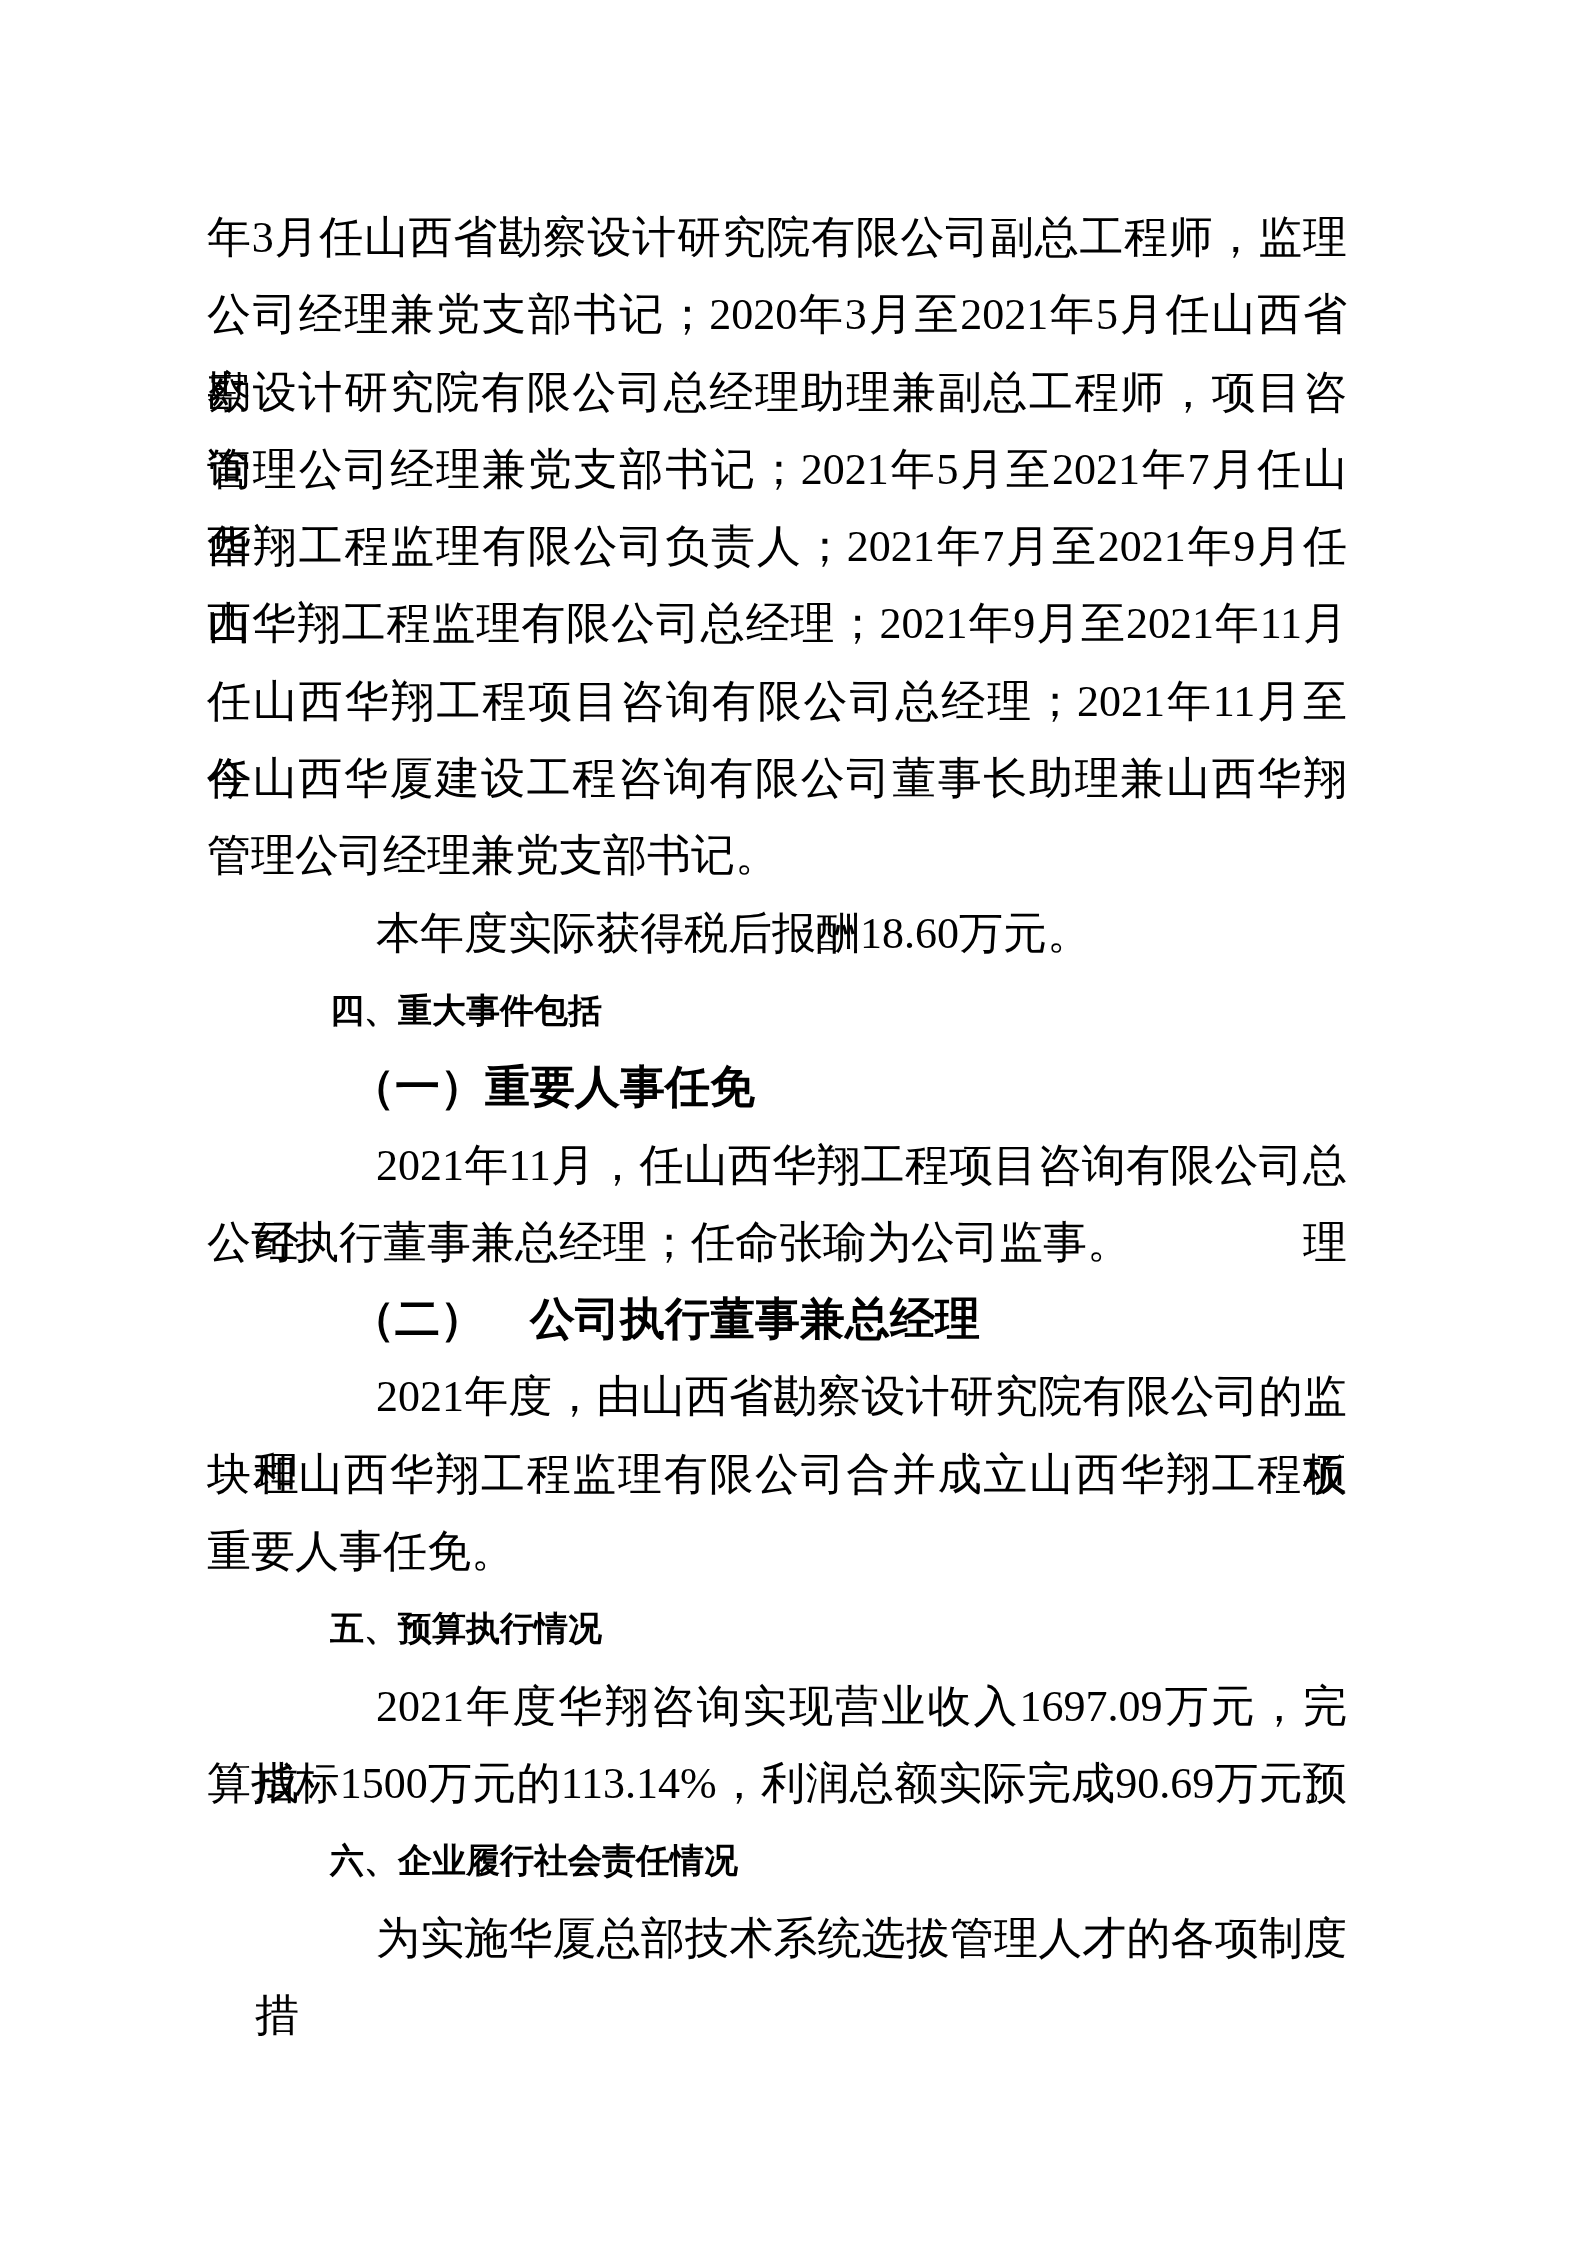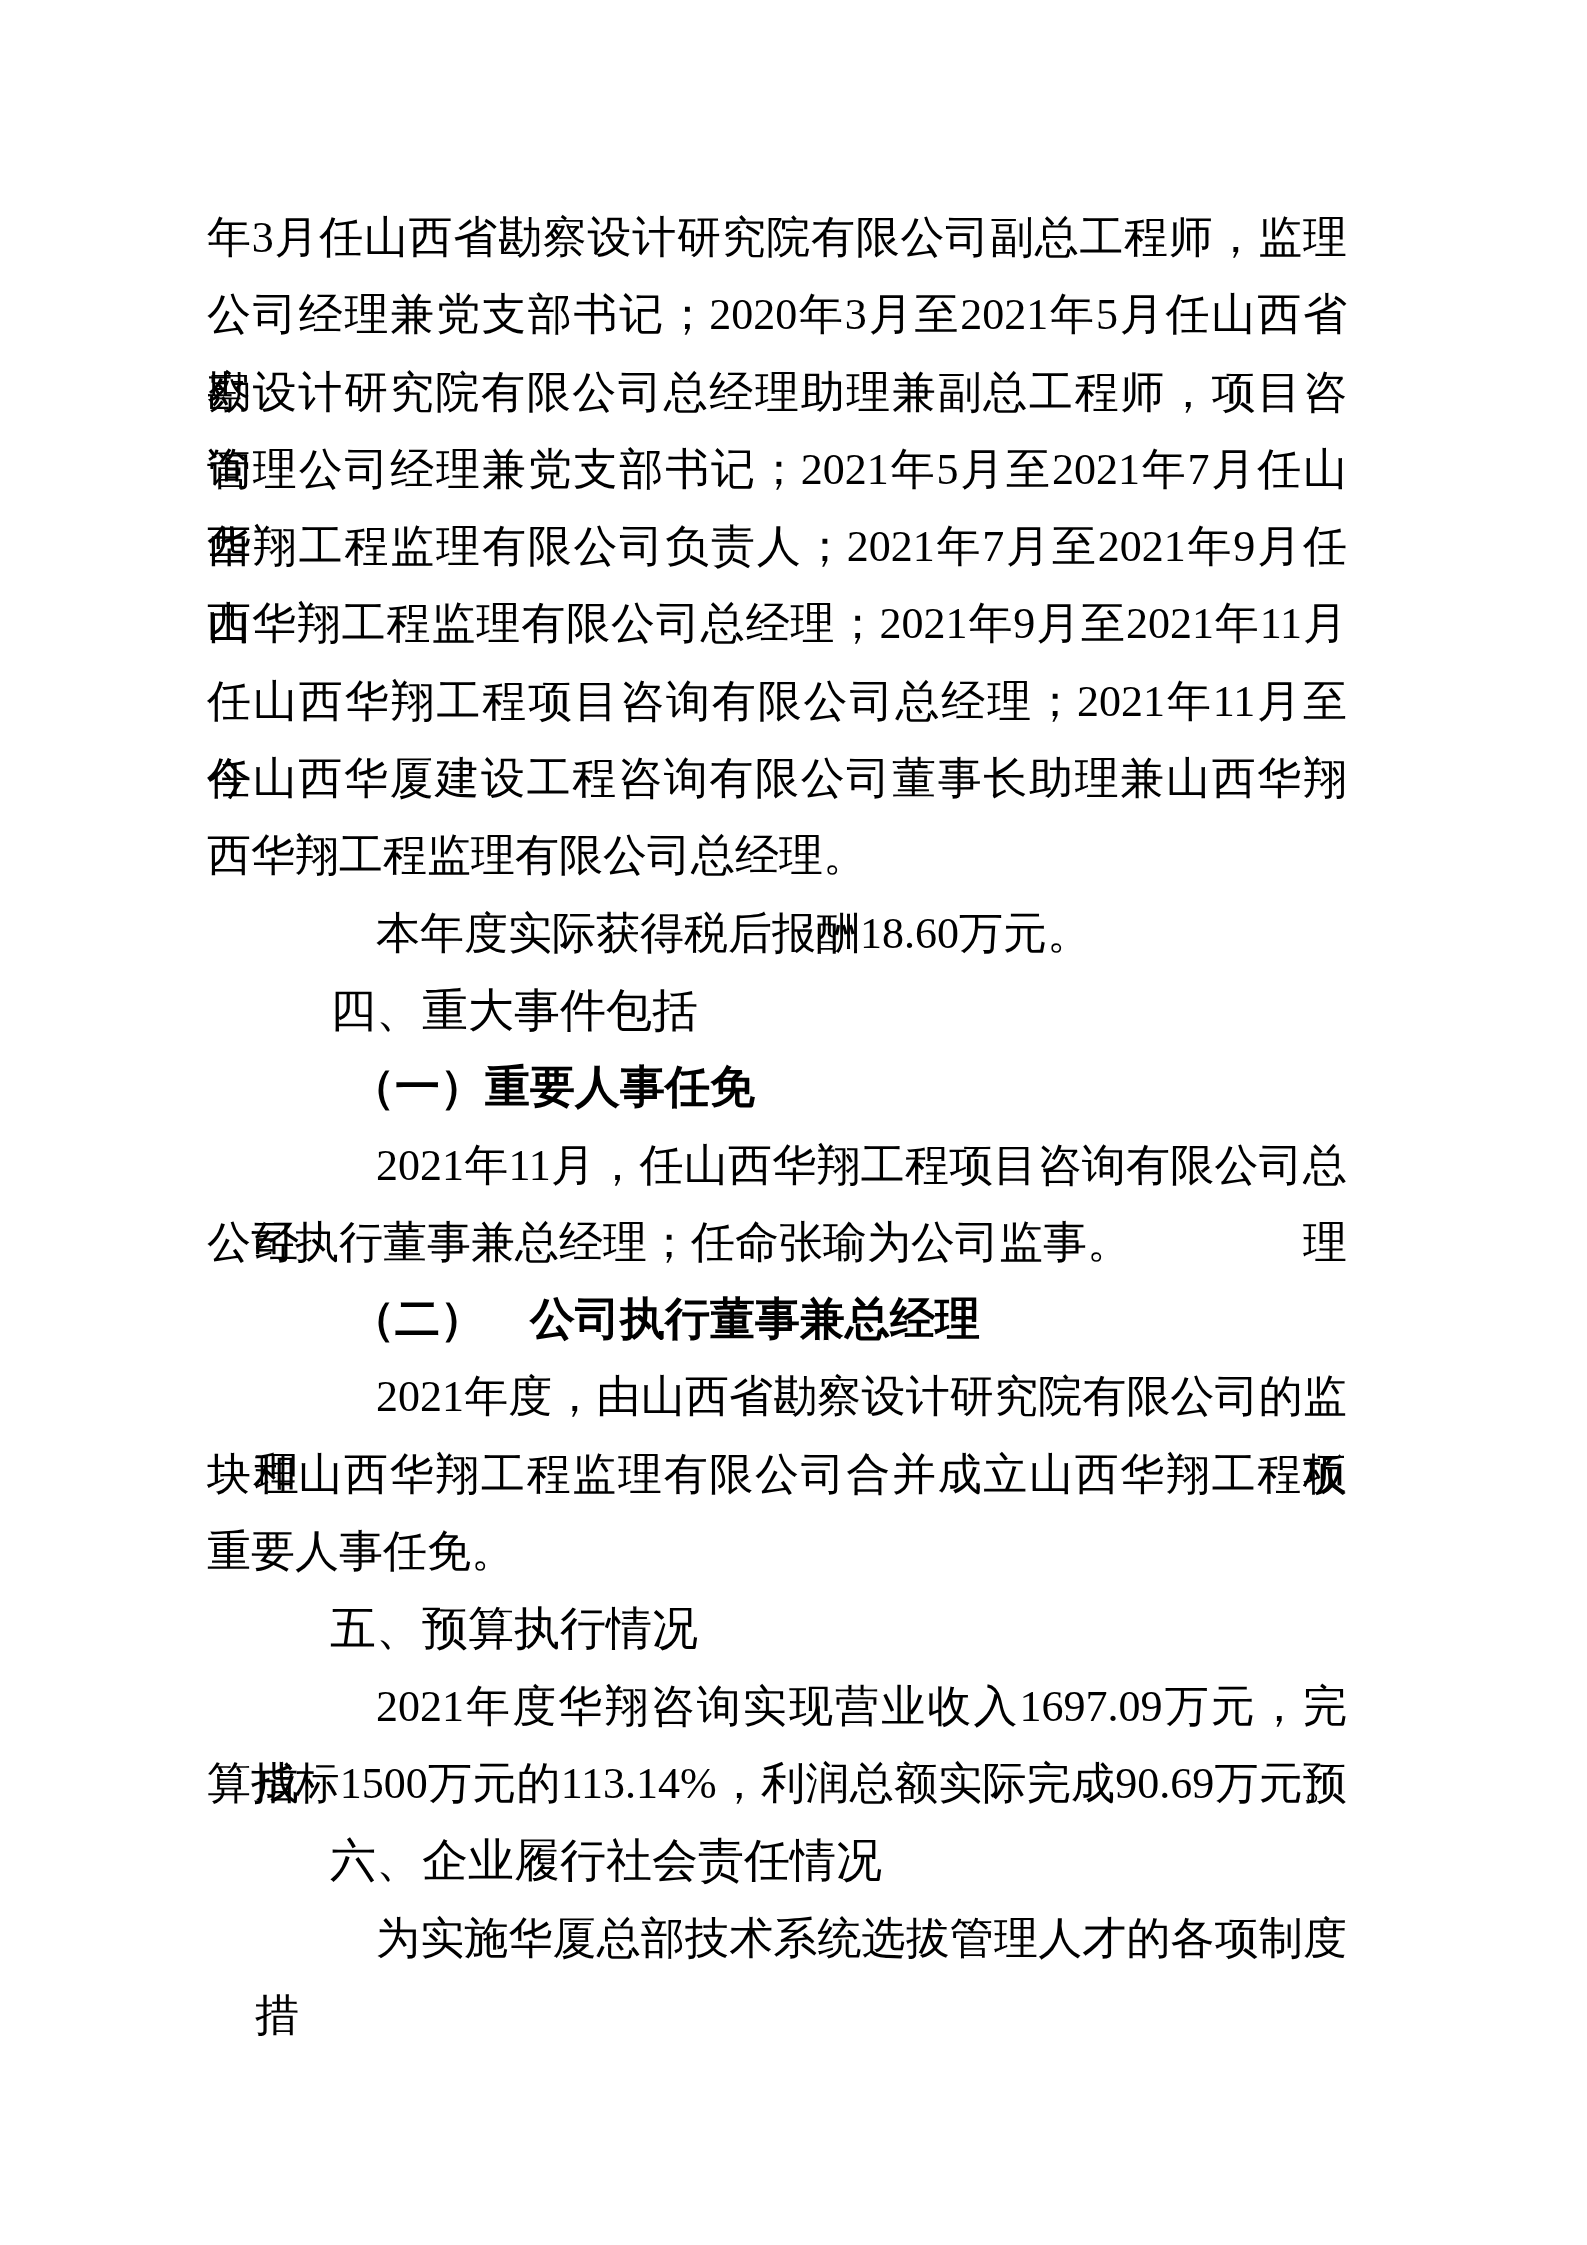--- a/index.html
+++ b/index.html
@@ -37,22 +37,22 @@
     text-align-last: justify;
   }
   
   .indent {
     text-indent: 121px;
     margin-left: 48px;
   }
   
   .h1 {
     font-family: "Liberation Sans", "DejaVu Sans", sans-serif;
-    font-weight: 400;
-    font-size: 46px;
+    font-weight: 700;
+    font-size: 34px;
     text-indent: 123px;
     text-align: left;
     text-align-last: left;
   }
   
   .h2 {
     font-family: "Liberation Serif", "DejaVu Serif", serif;
     font-weight: 700;
     font-size: 45px;
     text-indent: 143px;
@@ -66,21 +66,21 @@
 <div class="page">
   <div class="textblock">
     <div class="ln full">年3月任山西省勘察设计研究院有限公司副总工程师，监理</div>
     <div class="ln full">公司经理兼党支部书记；2020年3月至2021年5月任山西省勘</div>
     <div class="ln full">察设计研究院有限公司总经理助理兼副总工程师，项目咨询</div>
     <div class="ln full">管理公司经理兼党支部书记；2021年5月至2021年7月任山西</div>
     <div class="ln full">华翔工程监理有限公司负责人；2021年7月至2021年9月任山</div>
     <div class="ln full">西华翔工程监理有限公司总经理；2021年9月至2021年11月</div>
     <div class="ln full">任山西华翔工程项目咨询有限公司总经理；2021年11月至今</div>
     <div class="ln full">任山西华厦建设工程咨询有限公司董事长助理兼山西华翔</div>
-    <div class="ln">西华翔工程监理有限公司总经理。</div>
+    <div class="ln">管理公司经理兼党支部书记。</div>
     <div class="ln indent">本年度实际获得税后报酬18.60万元。</div>
     <div class="ln h1">四、重大事件包括</div>
     <div class="ln h2">（一）重要人事任免</div>
     <div class="ln indent full">2021年11月，任山西华翔工程项目咨询有限公司总经理</div>
     <div class="ln">公司执行董事兼总经理；任命张瑜为公司监事。</div>
     <div class="ln h2">（二）　公司执行董事兼总经理</div>
     <div class="ln indent full">2021年度，由山西省勘察设计研究院有限公司的监理板</div>
     <div class="ln full">块和山西华翔工程监理有限公司合并成立山西华翔工程项</div>
     <div class="ln">重要人事任免。</div>
     <div class="ln h1">五、预算执行情况</div>

